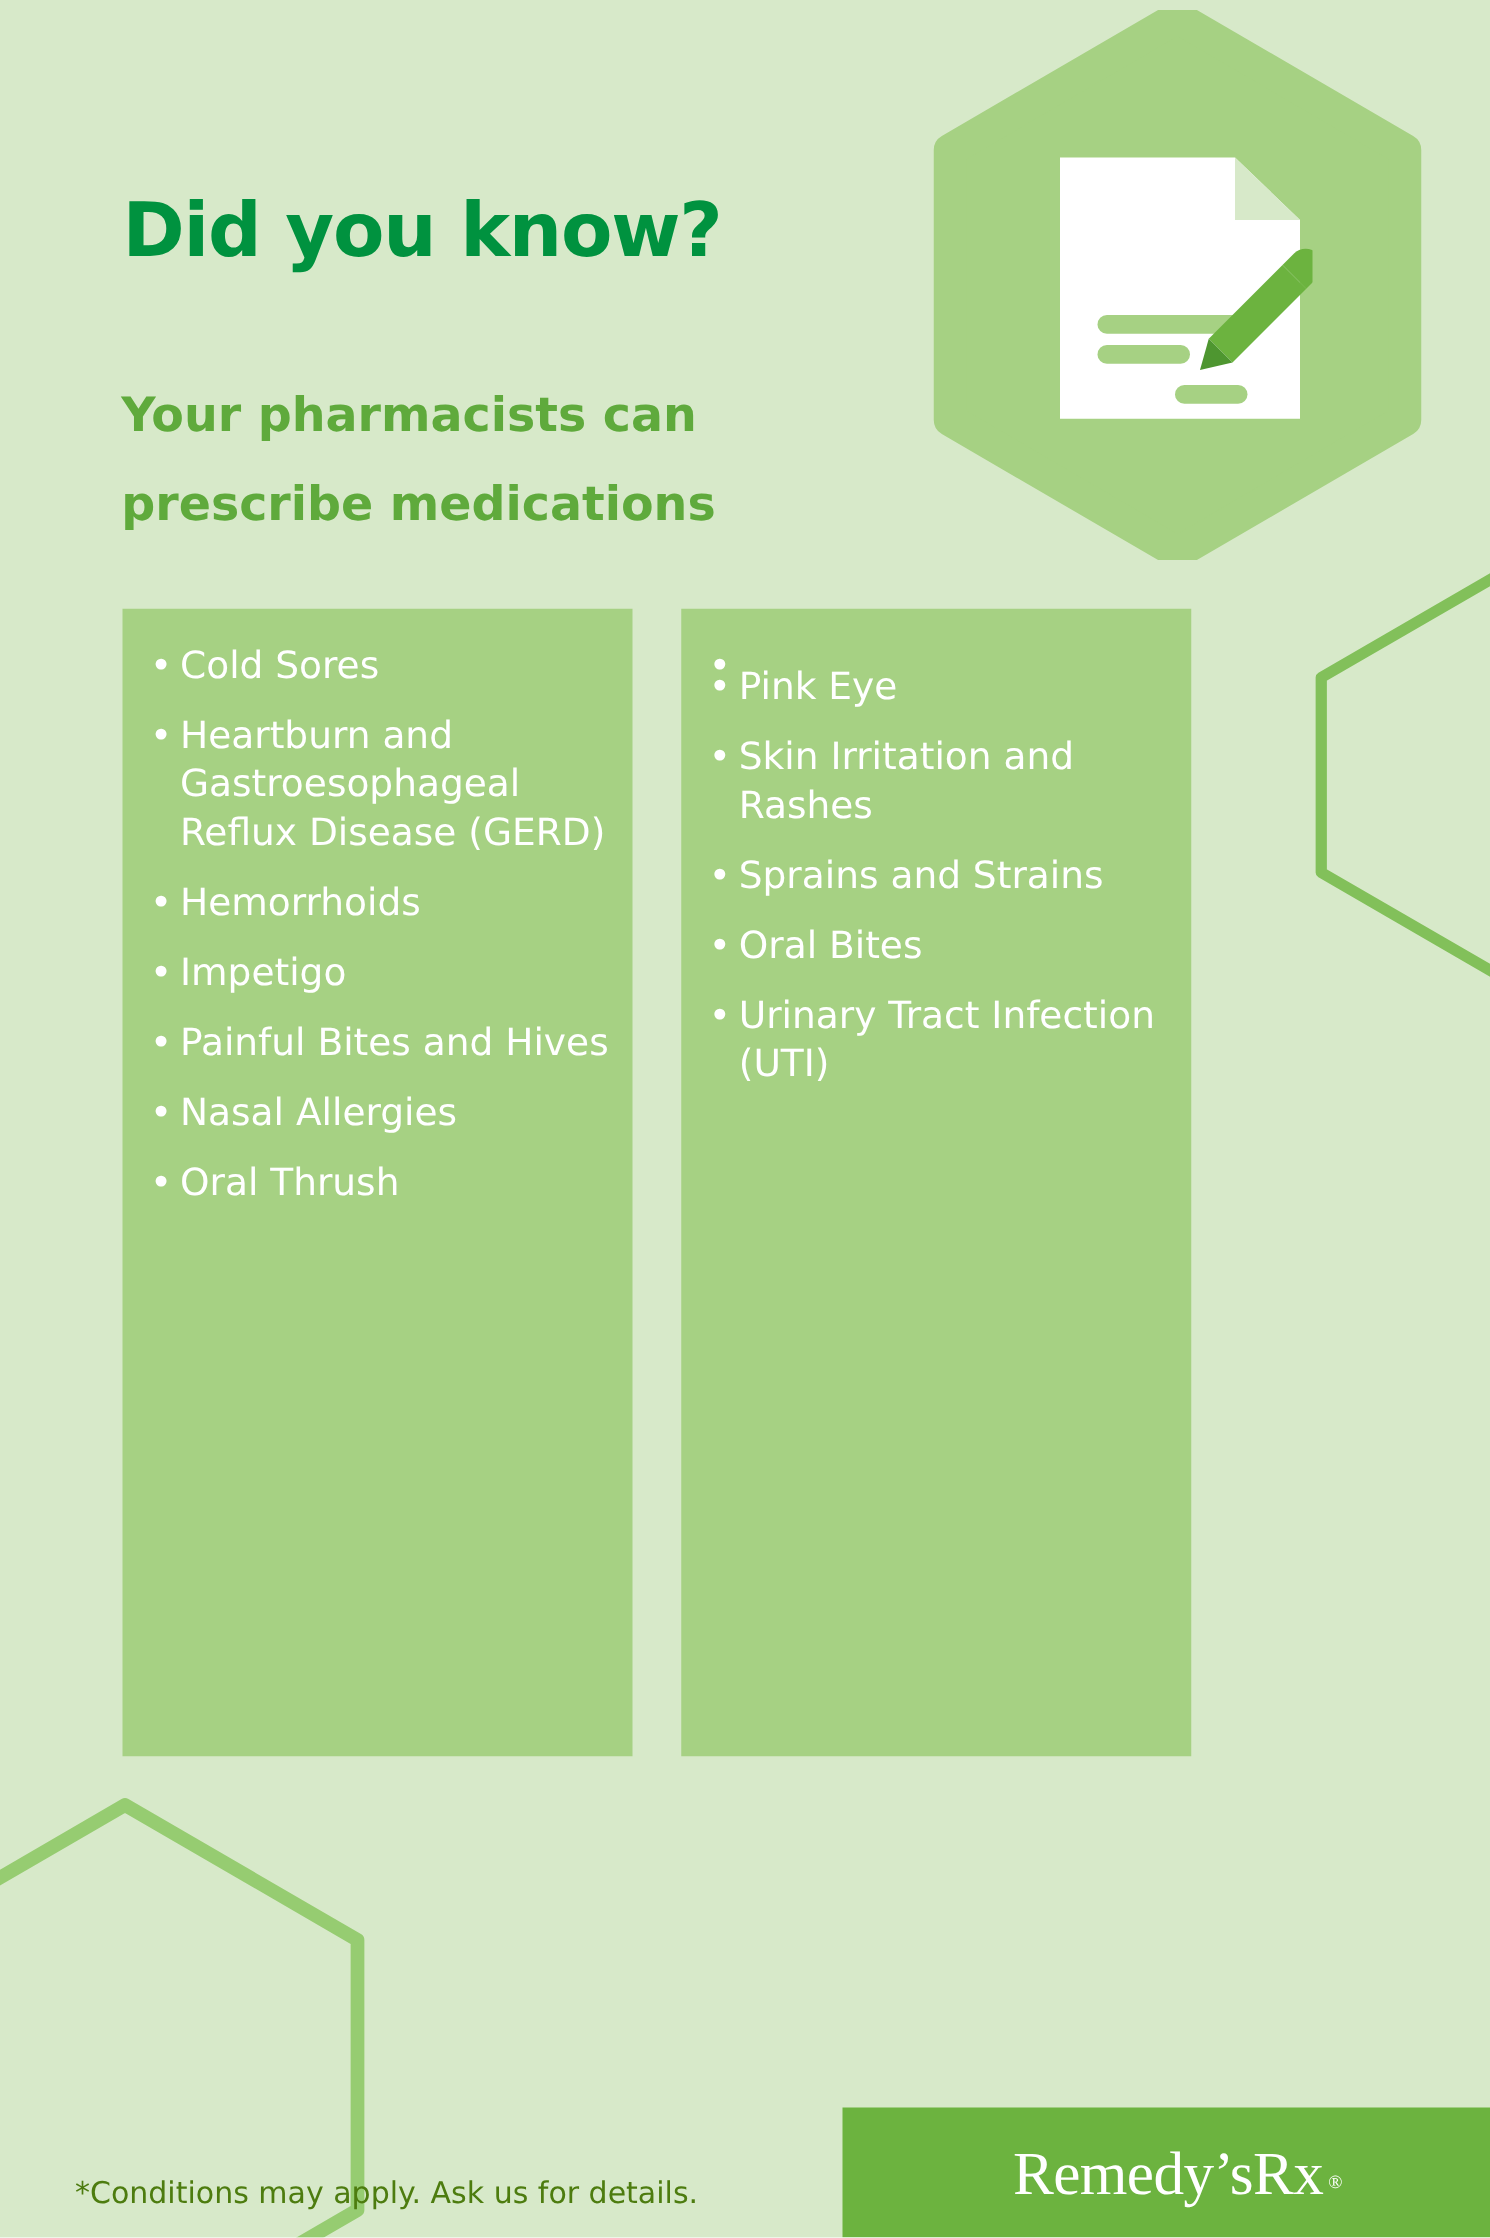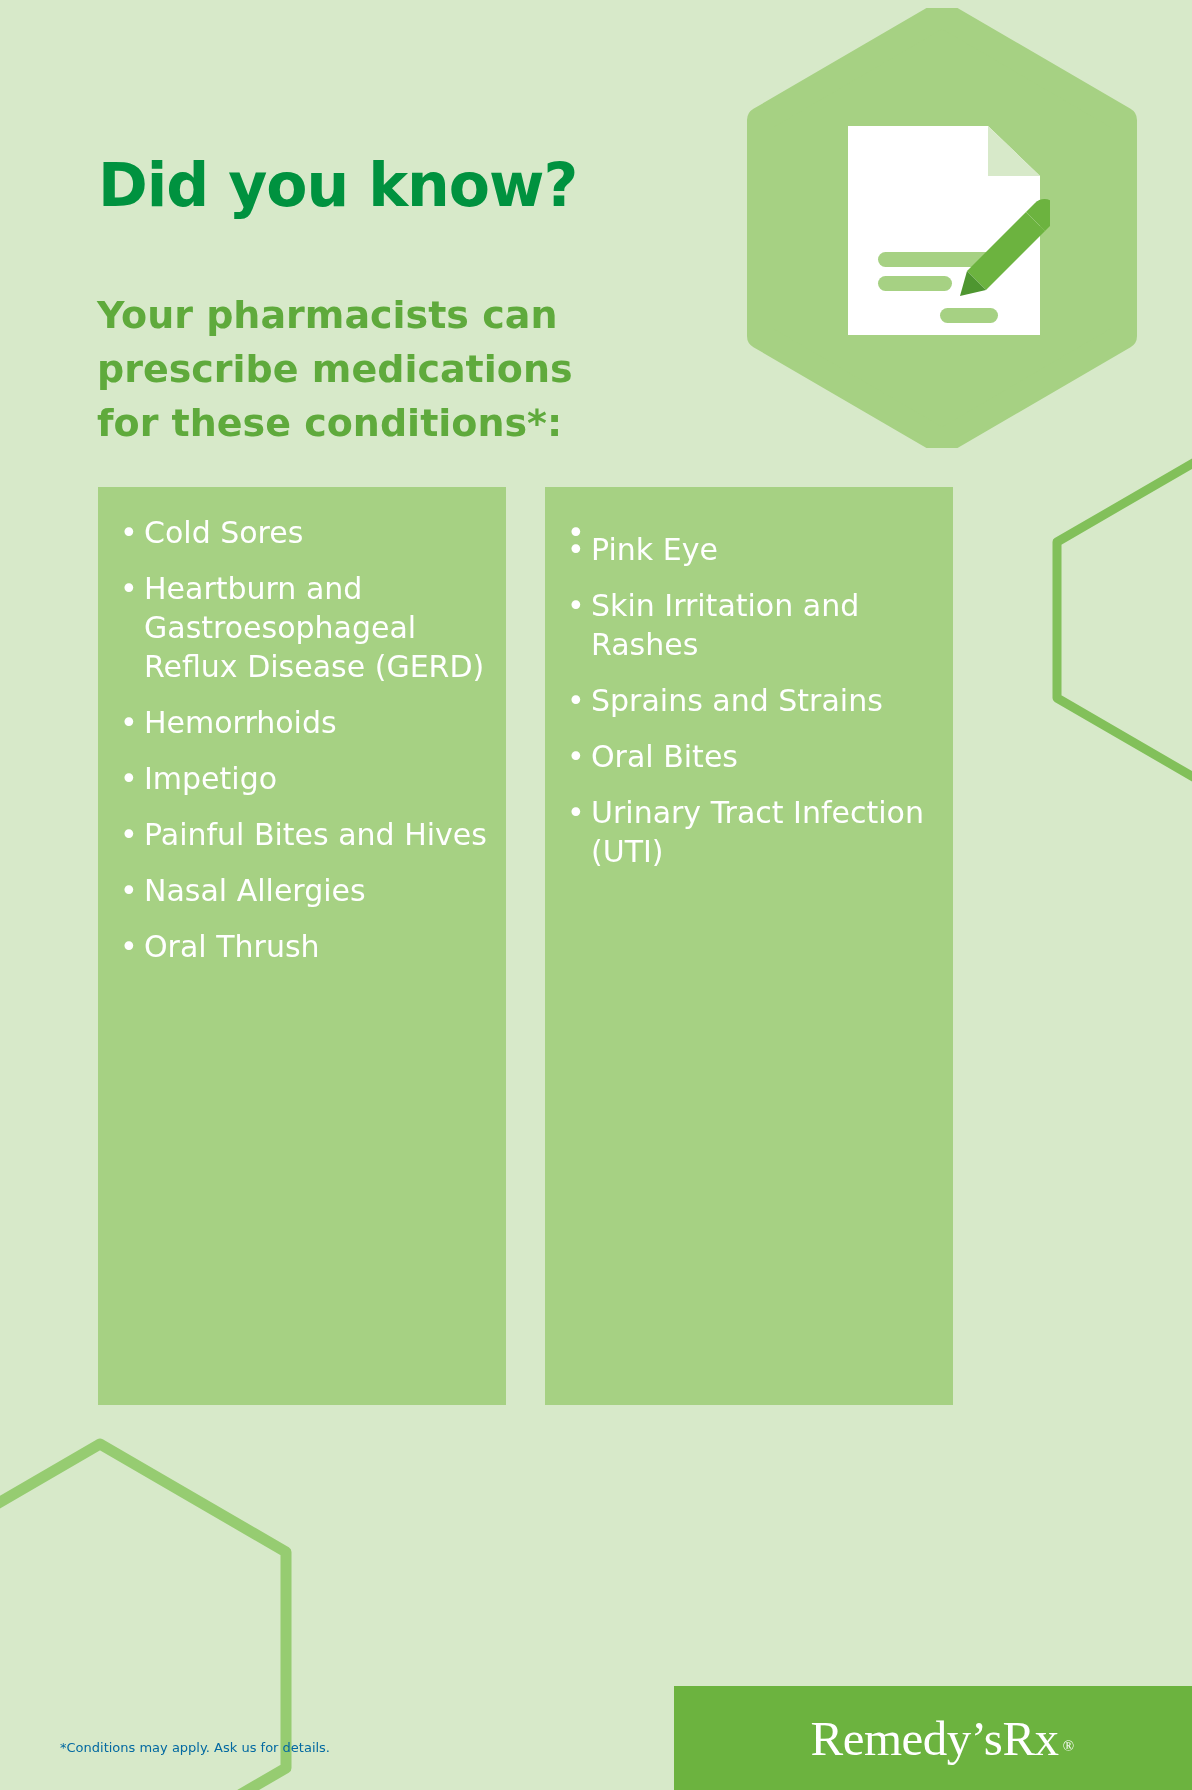--- a/index.html
+++ b/index.html
@@ -66,21 +66,21 @@
   #subheading {
     position: absolute;
     left: 97px;
     top: 289px;
     width: 520px;
     font-size: 38px;
     font-weight: bold;
     color: #5faa3c;
     line-height: 1.42;
   }
-  #subheading .sub-line { display: block; }
+  #subheading .sub-line { display: block; margin-top: 17px; }
 
   
   .panel {
     position: absolute;
     top: 487px;
     height: 918px;
     background: #a6d183;
   }
   #panel-left {
     left: 98px;
@@ -110,22 +110,22 @@
     color: #ffffff;
     font-size: 30px;
     line-height: 1.30;
   }
 
   
   #disclaimer {
     position: absolute;
     left: 60px;
     top: 1740px;
-    font-size: 13px;
-    color: #0369a1;
+    font-size: 24px;
+    color: #4d7c0f;
     white-space: nowrap;
   }
   #logo-block {
     position: absolute;
     left: 674px;
     top: 1686px;
     width: 518px;
     height: 104px;
     background: #6cb33f;
   }
@@ -209,21 +209,20 @@
 
   <svg style="position:absolute;left:860px;top:140px;width:110px;height:110px;" viewBox="0 0 110 110">
     <g fill="none" stroke="#ffffff" stroke-width="0"></g>
   </svg>
 
   <h1 id="headline">Did you know?</h1>
 
   <div id="subheading">
     <span class="sub-line">Your pharmacists can</span>
     <span class="sub-line">prescribe medications</span>
-    <span class="sub-line">for these conditions*:</span>
   </div>
 
   <div class="panel" id="panel-left">
     <ul class="cond-list">
       <li class="cond-item">
         <span class="bullet">•</span>
         <span>Cold Sores</span>
       </li>
       <li class="cond-item">
         <span class="bullet">•</span>

